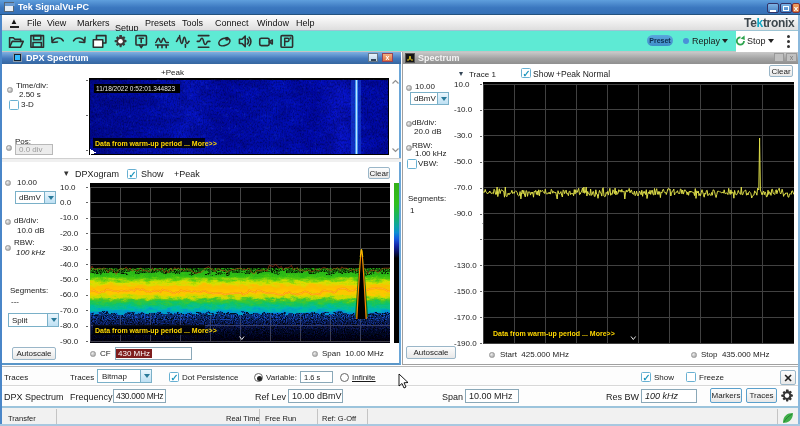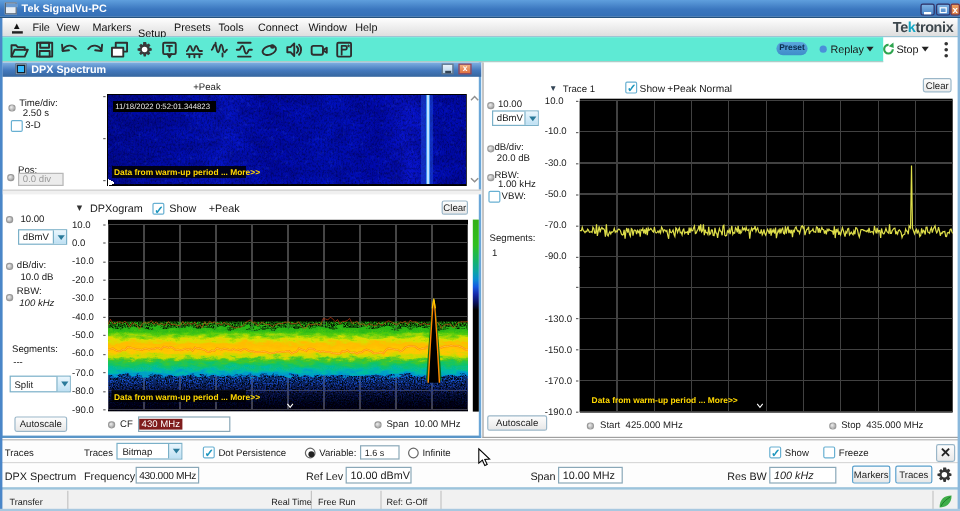--- a/index.html
+++ b/index.html
@@ -360,20 +360,30 @@
   <div class="abs" style="left:391.5px;top:131px;width:5.5px;height:160px;background:linear-gradient(#35b018 0%,#2fc01e 13%,#17b464 21%,#0ca4a4 27%,#0a8ed2 31%,#1457e0 35%,#1428a8 39%,#071060 43%,#000 47%,#000 100%);"></div>
 
   <div class="anc" style="left:88px;top:299px;"></div>
   <span class="abs" style="left:98px;top:297px;">CF</span>
   <div class="tbx" style="left:113px;top:295px;width:77px;height:13px;line-height:12px;padding-left:0;"><span style="background:#7f1d1d;color:#fff;padding:0 2px;">430 MHz</span></div>
   <div class="anc" style="left:310px;top:299px;"></div>
   <span class="abs" style="left:320px;top:297px;">Span&nbsp; 10.00 MHz</span>
 </div>
 
 <div class="abs" style="left:402px;top:52px;width:398px;height:313px;background:#fff;border:1px solid #a0a0a0;border-top:none;">
+  <div class="abs" style="left:0;top:0;width:396px;height:12px;background:linear-gradient(#c9c9c9,#a2a2a2 55%,#8f8f8f);">
+    <div class="abs" style="left:2px;top:1px;width:10px;height:10px;background:#151515;border:1px solid #555;">
+        <svg width="8" height="8" style="position:absolute;left:0px;top:0px;">
+          <path d="M1 6 L3 6 L4 2 L5 6 L7 6" stroke="#ddc020" fill="none" stroke-width="1"></path>
+        </svg>
+      </div>
+    <span class="abs tb" style="left:15px;top:1px;font-size:9px;color:#f4f4f4;">Spectrum</span>
+    <div class="abs" style="left:371px;top:1px;width:10px;height:9px;background:#c0c0c0;border:1px solid #999;"></div>
+    <div class="abs" style="left:383px;top:1px;width:11px;height:9px;background:#c0c0c0;border:1px solid #999;color:#777;font-size:7px;text-align:center;line-height:8px;">x</div>
+  </div>
 
   <span class="abs" style="left:56px;top:17px;color:#345;">▾</span>
   <span class="abs" style="left:66px;top:18px;">Trace 1</span>
   <div class="cb on" style="left:118px;top:16px;"></div>
   <span class="abs" style="left:130px;top:17px;font-size:8.5px;">Show</span>
   <span class="abs" style="left:153px;top:17px;font-size:8.5px;">+Peak Normal</span>
   <div class="btn" style="left:366px;top:13px;width:24px;height:12px;line-height:11px;">Clear</div>
 
   <div class="anc" style="left:3px;top:33px;"></div>
   <span class="abs" style="left:12px;top:30px;">10.00</span>
@@ -455,21 +465,21 @@
 <div class="abs" style="left:0;top:366px;width:800px;height:20px;background:#fdfdfd;border-top:1px solid #b8b8b8;border-bottom:1px solid #d8d8d8;">
   <span class="abs" style="left:4px;top:6px;">Traces</span>
   <span class="abs" style="left:70px;top:6px;">Traces</span>
   <div class="combo" style="left:97px;top:2px;width:55px;height:14px;line-height:13px;padding-left:4px;">Bitmap<span class="ar"></span></div>
   <div class="cb on" style="left:169px;top:5px;"></div>
   <span class="abs" style="left:182px;top:6px;">Dot Persistence</span>
   <div class="rd on" style="left:254px;top:6px;"></div>
   <span class="abs" style="left:266px;top:6px;">Variable:</span>
   <div class="tbx" style="left:300px;top:4px;width:33px;height:12px;line-height:11px;font-size:7.5px;">1.6 s</div>
   <div class="rd" style="left:340px;top:6px;"></div>
-  <span class="abs" style="left:352px;top:6px;">Infinite</span>
+  <span class="abs" style="left:352px;top:6px;text-decoration:underline;">Infinite</span>
   <div class="cb on" style="left:641px;top:5px;"></div>
   <span class="abs" style="left:654px;top:6px;">Show</span>
   <div class="cb" style="left:686px;top:5px;"></div>
   <span class="abs" style="left:699px;top:6px;">Freeze</span>
   <div class="btn" style="left:780px;top:3px;width:16px;height:15px;font-size:11px;font-weight:bold;line-height:14px;color:#222;">✕</div>
 </div>
 
 <div class="abs" style="left:0;top:387px;width:800px;height:19px;background:#fdfdfd;font-size:9px;">
   <span class="abs" style="left:4px;top:5px;">DPX Spectrum</span>
   <span class="abs" style="left:70px;top:5px;">Frequency</span>

